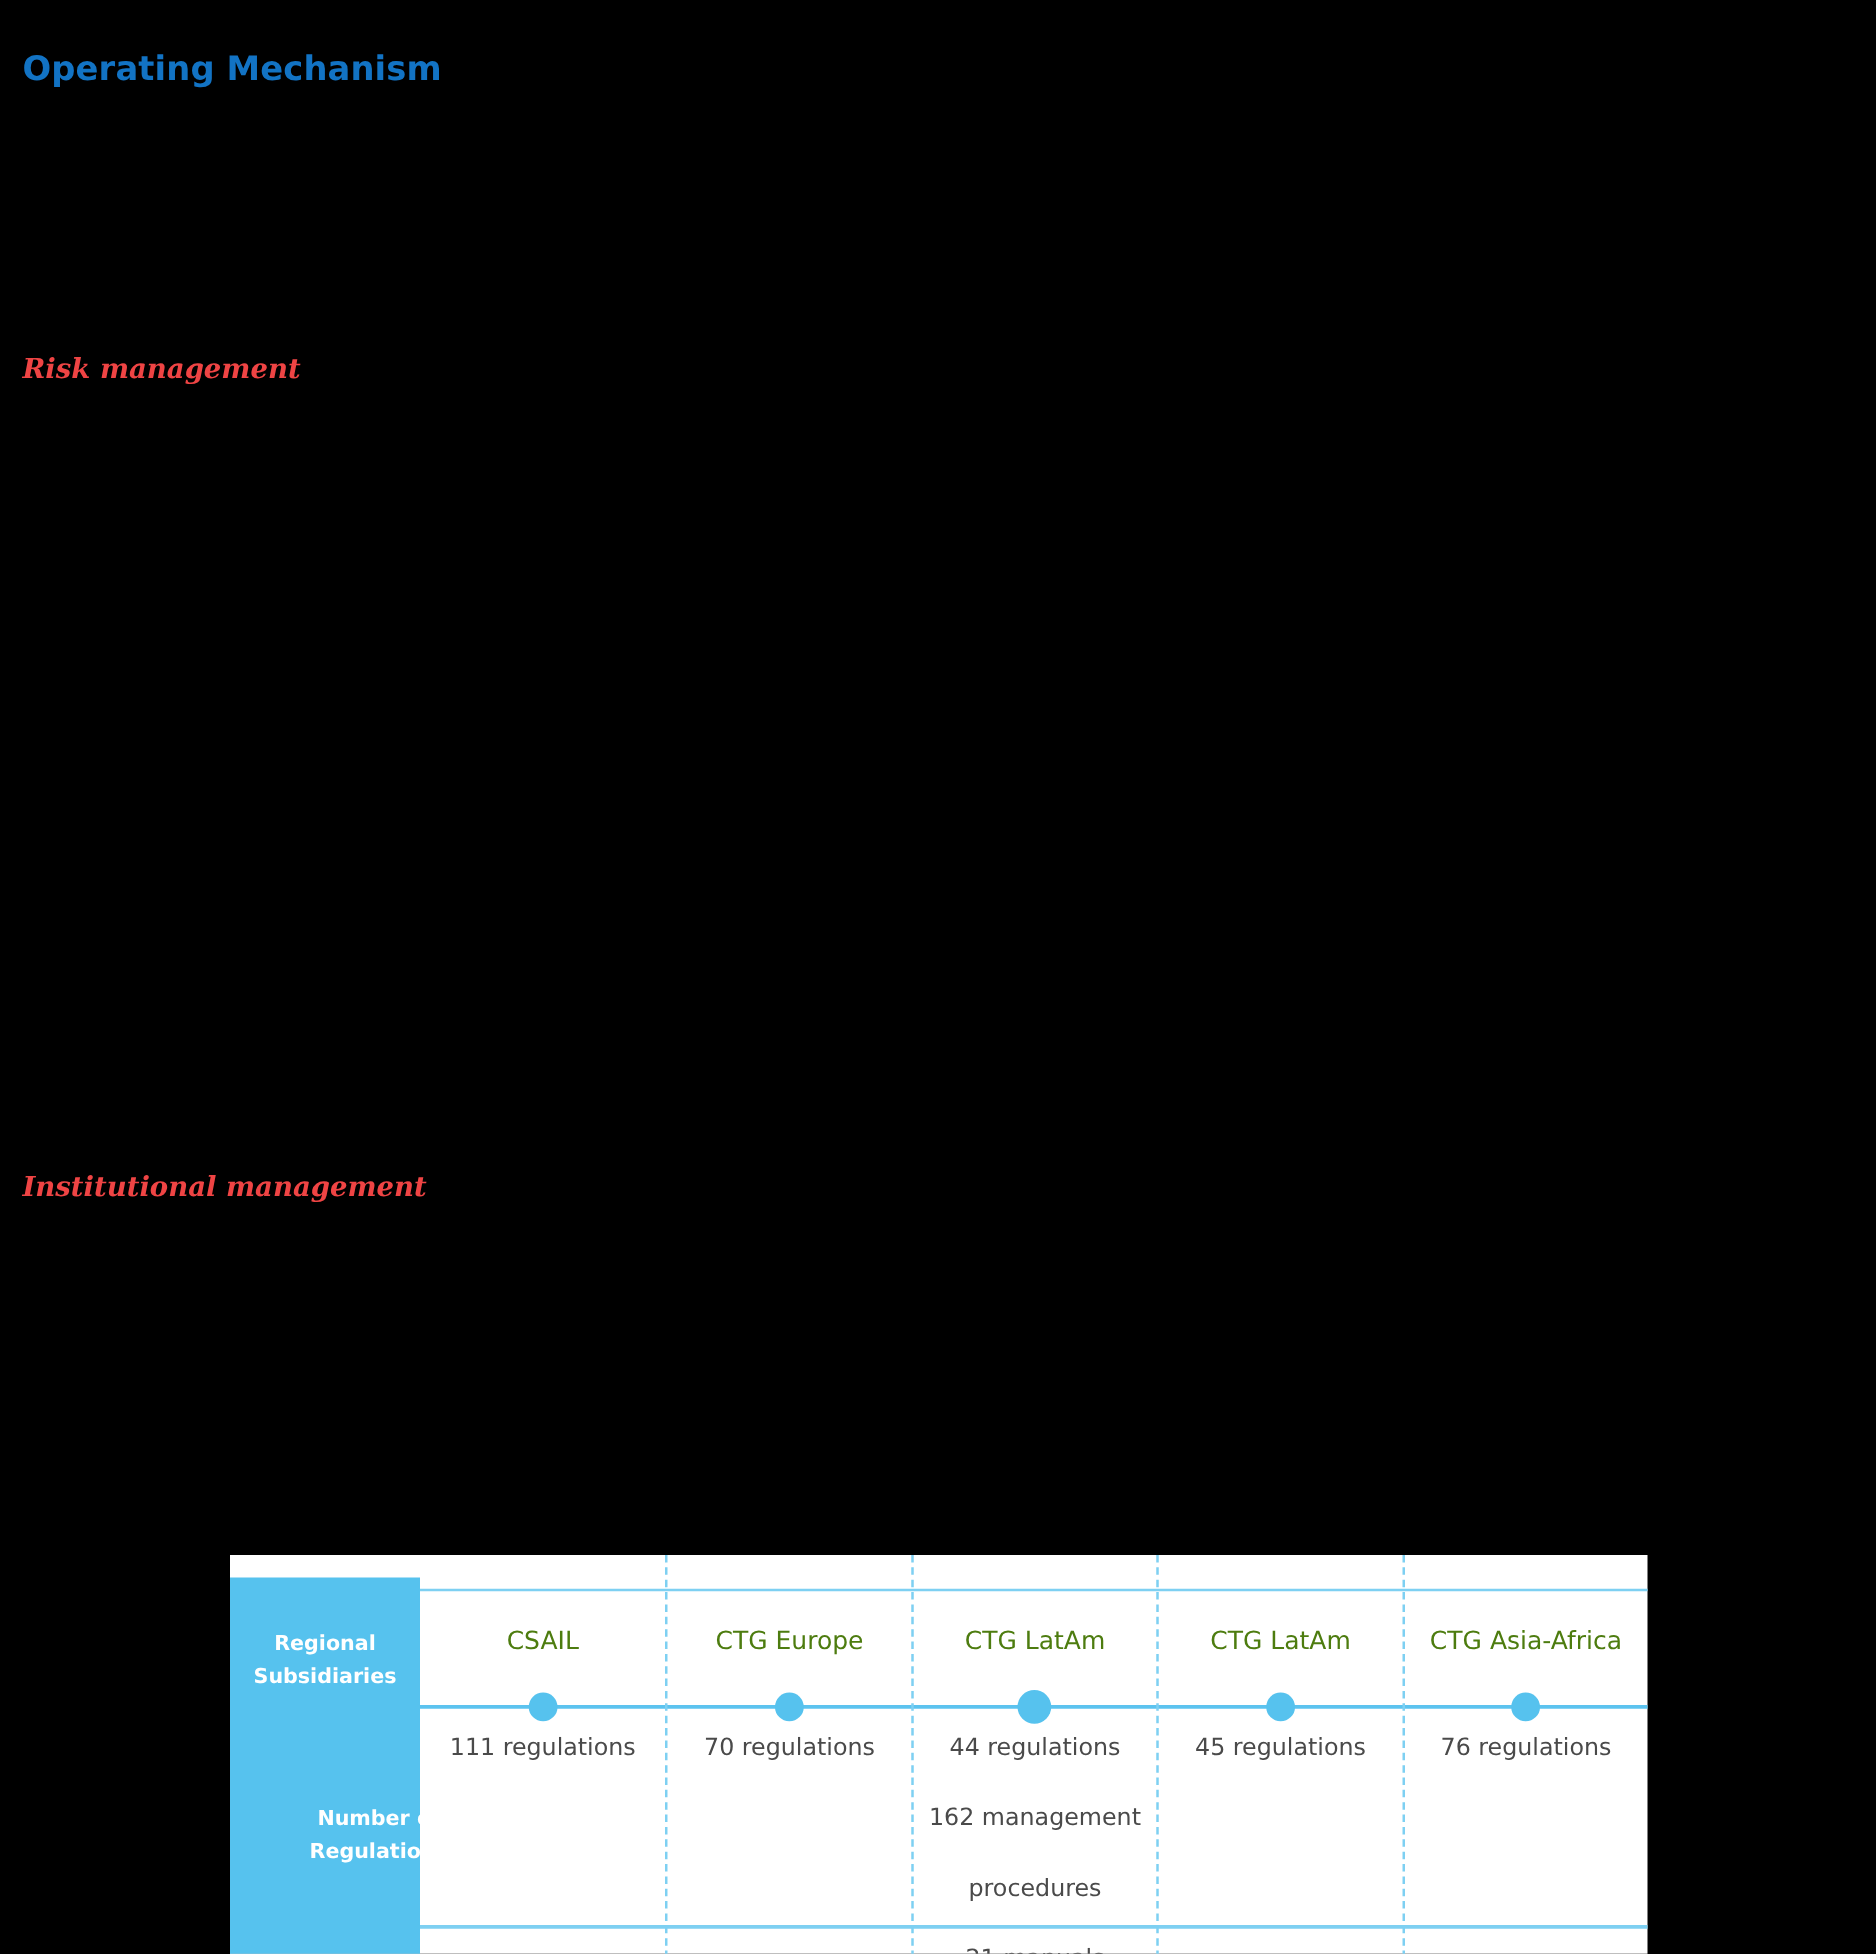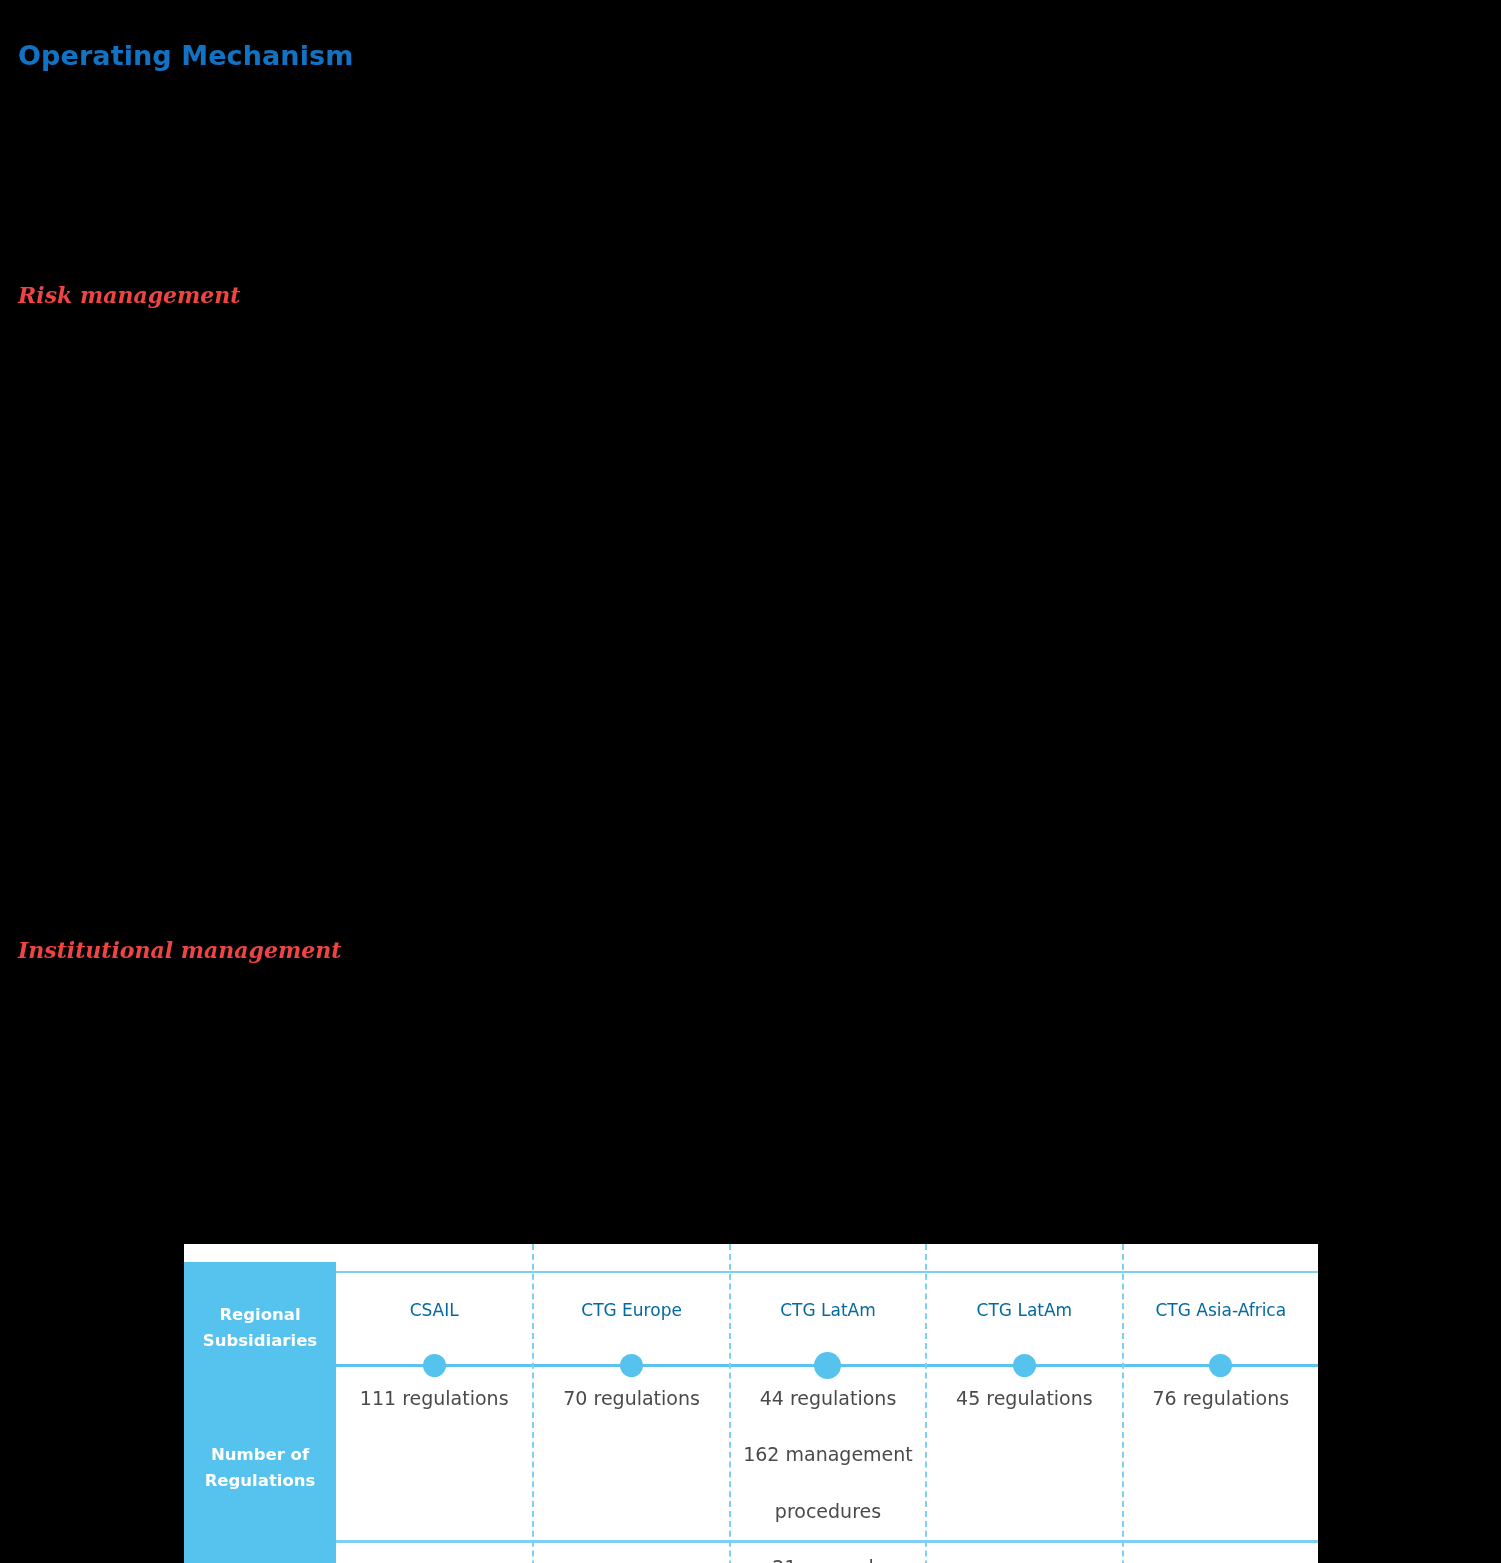--- a/index.html
+++ b/index.html
@@ -66,21 +66,21 @@
     line-height: 1.55;
     text-align: center;
   }
   .label-cell {
     position: absolute;
     left: 0;
     width: 100%;
     text-align: center;
   }
   .label-cell.top { top: 40px; }
-  .label-cell.bottom { top: 180px; }
+  .label-cell.bottom { top: 180px; padding-left: 43px; }
 
   
   .data-area {
     position: absolute;
     left: 152px;
     top: 0;
     right: 0;
     bottom: 0;
   }
 
@@ -119,22 +119,22 @@
     border-left: 2px dashed #7ed0f2;
   }
 
   .col-head {
     position: absolute;
     left: 0;
     right: 0;
     top: 56px;
     text-align: center;
     font-family: "DejaVu Sans", sans-serif;
-    font-size: 17px;
-    color: #0369a1;
+    font-size: 20px;
+    color: #4d7c0f;
     white-space: nowrap;
   }
 
   .dot {
     position: absolute;
     left: 50%;
     top: 121px;
     width: 23px;
     height: 23px;
     margin-left: -11.5px;

